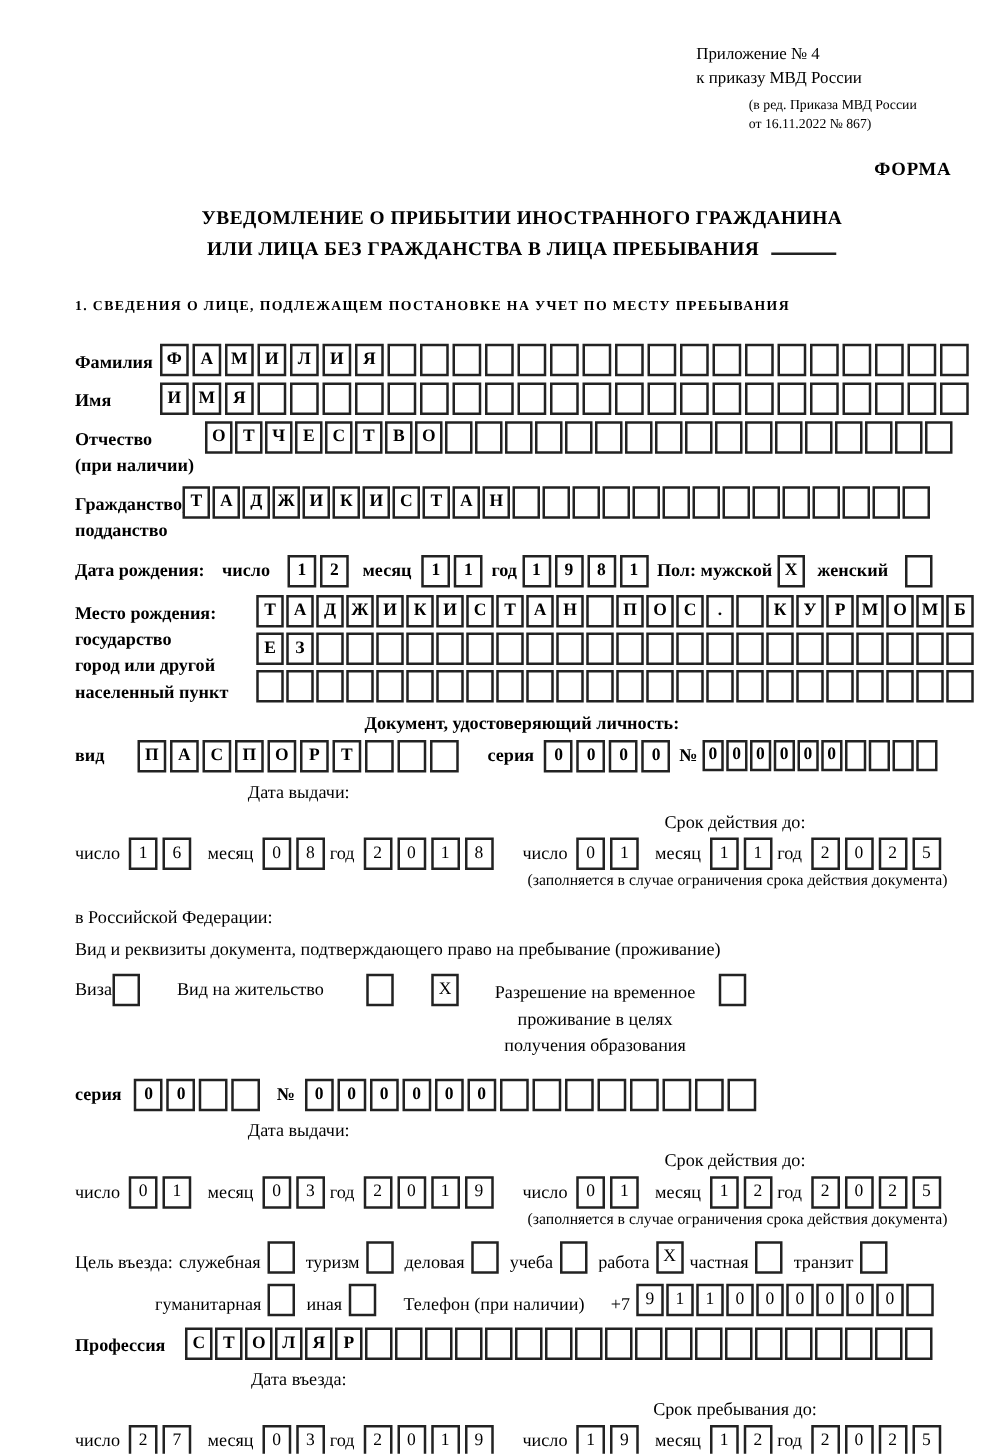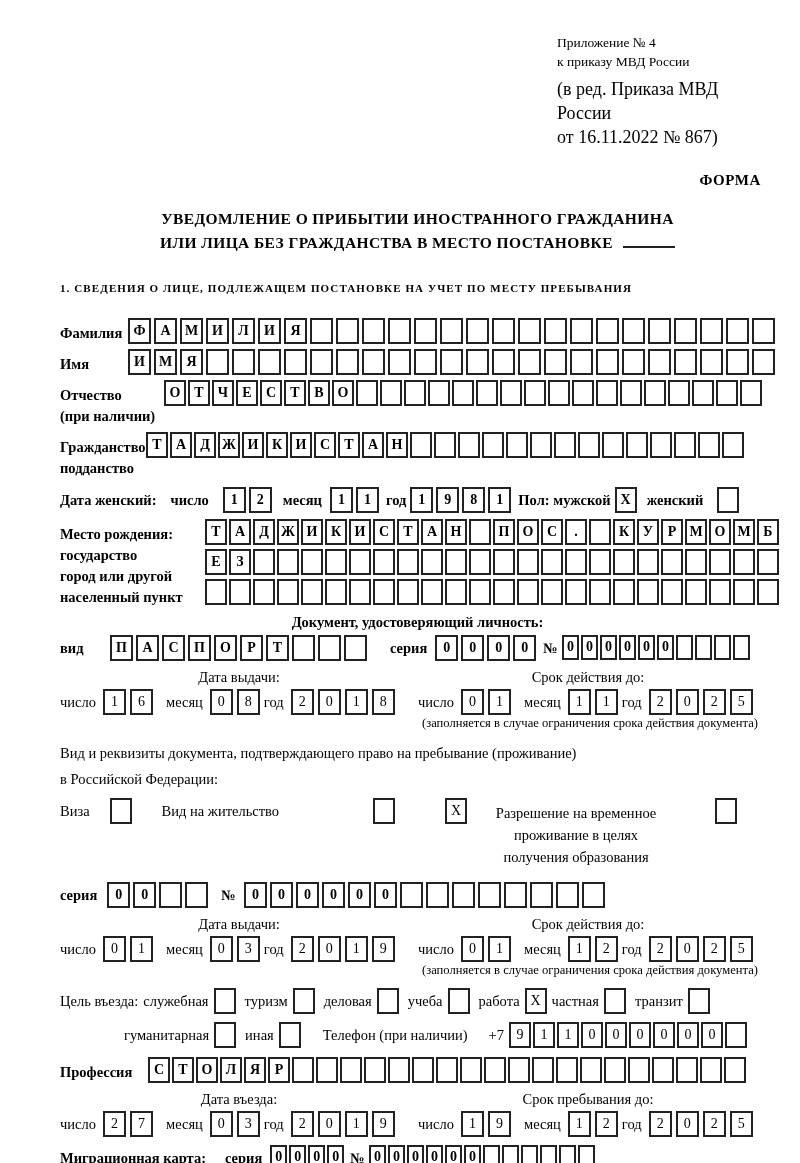--- a/index.html
+++ b/index.html
@@ -7,21 +7,21 @@
   body {
     width:800px; height:1163px; overflow:hidden;
     color:#000;
     font-family:"Liberation Serif","DejaVu Serif",serif;
     font-size:14.5px;
   }
   .page { padding:34px 25px 10px 60px; }
 
   
   .hdr { margin-left:auto; width:218px; line-height:1.4; font-size:13.5px; }
-  .hdr .ed { font-size:18px; line-height:1.35; margin-top:5px; }
+  .hdr .ed { font-size:11px; line-height:1.35; margin-top:5px;margin-left:42px; }
   .forma { text-align:right; font-weight:bold; font-size:15px; padding-right:14px; margin-top:22px; letter-spacing:.6px; }
 
   .title { text-align:center; font-weight:bold; font-size:15.5px; line-height:1.6; margin-top:18px; letter-spacing:.4px; }
   .blank-line { display:inline-block; width:52px; border-bottom:2.5px solid #222; height:4px; margin-left:10px; }
 
   .sec-head { font-weight:bold; font-size:11px; margin-top:26px; margin-bottom:24px; letter-spacing:1.1px; }
 
   .row { display:flex; align-items:flex-start; margin-bottom:5px;font-weight:bold; }
   .lbl { flex:none; padding-top:5px; line-height:1.45; }
   .cells { display:flex; flex-wrap:nowrap; }
@@ -38,37 +38,37 @@
   .stack { display:flex; flex-direction:column; }
   .stack .cells { margin-bottom:4px; }
 
   .inline-lbl { padding-top:5px; }
   .gap4 { width:4px; flex:none; } .gap8 { width:8px; flex:none; } .gap10 { width:10px; flex:none; }
   .gap14 { width:14px; flex:none; } .gap20 { width:20px; flex:none; }
 
   
   .dates-head { display:flex; margin-top:8px; }
   .dates-head .dh1 { width:358px; text-align:center; }
-  .dates-head .dh2 { width:340px; text-align:center; }
+  .dates-head .dh2 { width:340px; text-align:center;margin-top:24px; }
   .dates-row { display:flex; margin-top:3px; }
   .dgroup { display:flex; align-items:center; width:358px; }
   .dgroup.right { width:340px; }
   .dgroup .cell { margin-right:4px; }
   .dgroup .dl { margin-right:7px; }
   .dgroup .dlm { margin:0 7px 0 9px; }
   .dnote { font-size:12.6px; margin-left:335px; width:390px; text-align:center; margin-top:1px; }
 
   .res-head { line-height:1.75; margin-top:10px; }
   .opts { display:flex; align-items:flex-start; margin-top:6px; }
-  .opt { display:flex; align-items:flex-start;gap:20px; }
+  .opt { display:flex; align-items:flex-start; }
   .opt .ol { padding-top:5px; }
   .opt .ctr { text-align:center; line-height:1.5; padding-top:5px; }
   .w180 { width:188px; } .w175 { width:178px; }
 
-  .purpose { display:flex; align-items:center; margin-top:10px; flex-wrap:nowrap; }
+  .purpose { display:flex; align-items:flex-end; margin-top:10px; flex-wrap:nowrap; }
   .purpose span.pl { margin-right:5px; }
   .purpose .cbox { margin-right:9px; }
 </style>
 </head>
 <body>
 
 <div class="page">
 
   <div class="hdr">
     <div>Приложение № 4</div>
@@ -76,21 +76,21 @@
     <div class="ed">
       <div>(в ред. Приказа МВД России</div>
       <div>от 16.11.2022 № 867)</div>
     </div>
   </div>
 
   <div class="forma">ФОРМА</div>
 
   <div class="title">
     <div>УВЕДОМЛЕНИЕ О ПРИБЫТИИ ИНОСТРАННОГО ГРАЖДАНИНА</div>
-    <div><span>ИЛИ ЛИЦА БЕЗ ГРАЖДАНСТВА В МЕСТО ПОСТАНОВКЕ</span><span class="blank-line"></span></div>
+    <div><span>ИЛИ ЛИЦА БЕЗ ГРАЖДАНСТВА В ЛИЦА ПРЕБЫВАНИЯ</span><span class="blank-line"></span></div>
   </div>
 
   <div class="sec-head">1. СВЕДЕНИЯ О ЛИЦЕ, ПОДЛЕЖАЩЕМ ПОСТАНОВКЕ НА УЧЕТ ПО МЕСТУ ПРЕБЫВАНИЯ</div>
 
   <div class="row">
     <div class="lbl" style="width:68px">Фамилия</div>
     <div class="cells">
         <span class="cell">Ф</span>
         <span class="cell">А</span>
         <span class="cell">М</span>
@@ -212,21 +212,21 @@
         <span class="cell sm"></span>
         <span class="cell sm"></span>
         <span class="cell sm"></span>
         <span class="cell sm"></span>
         <span class="cell sm"></span>
         <span class="cell sm"></span>
       </div>
   </div>
 
   <div class="row" style="margin-top:8px">
-    <div class="inline-lbl">Дата женский:</div>
+    <div class="inline-lbl">Дата рождения:</div>
     <div class="gap14"></div>
     <div class="inline-lbl">число</div>
     <div class="gap14"></div>
     <div class="cells">
         <span class="cell">1</span>
         <span class="cell">2</span>
       </div>
     <div class="gap8"></div>
     <div class="inline-lbl">месяц</div>
     <div class="gap8"></div>
@@ -424,22 +424,22 @@
           <span class="cell">2</span>
           <span class="cell">0</span>
           <span class="cell">2</span>
           <span class="cell">5</span>
         </div>
     </div>
   </div>
   <div class="dnote">(заполняется в случае ограничения срока действия документа)</div>
 
   <div class="res-head">
+    <div>в Российской Федерации:</div>
     <div>Вид и реквизиты документа, подтверждающего право на пребывание (проживание)</div>
-    <div>в Российской Федерации:</div>
   </div>
 
   <div class="opts">
     <div class="opt">
       <span class="ol">Виза</span>
       <span class="cbox"></span>
     </div>
     <div class="gap20"></div>
       <div class="gap10"></div>
     <div class="opt">

